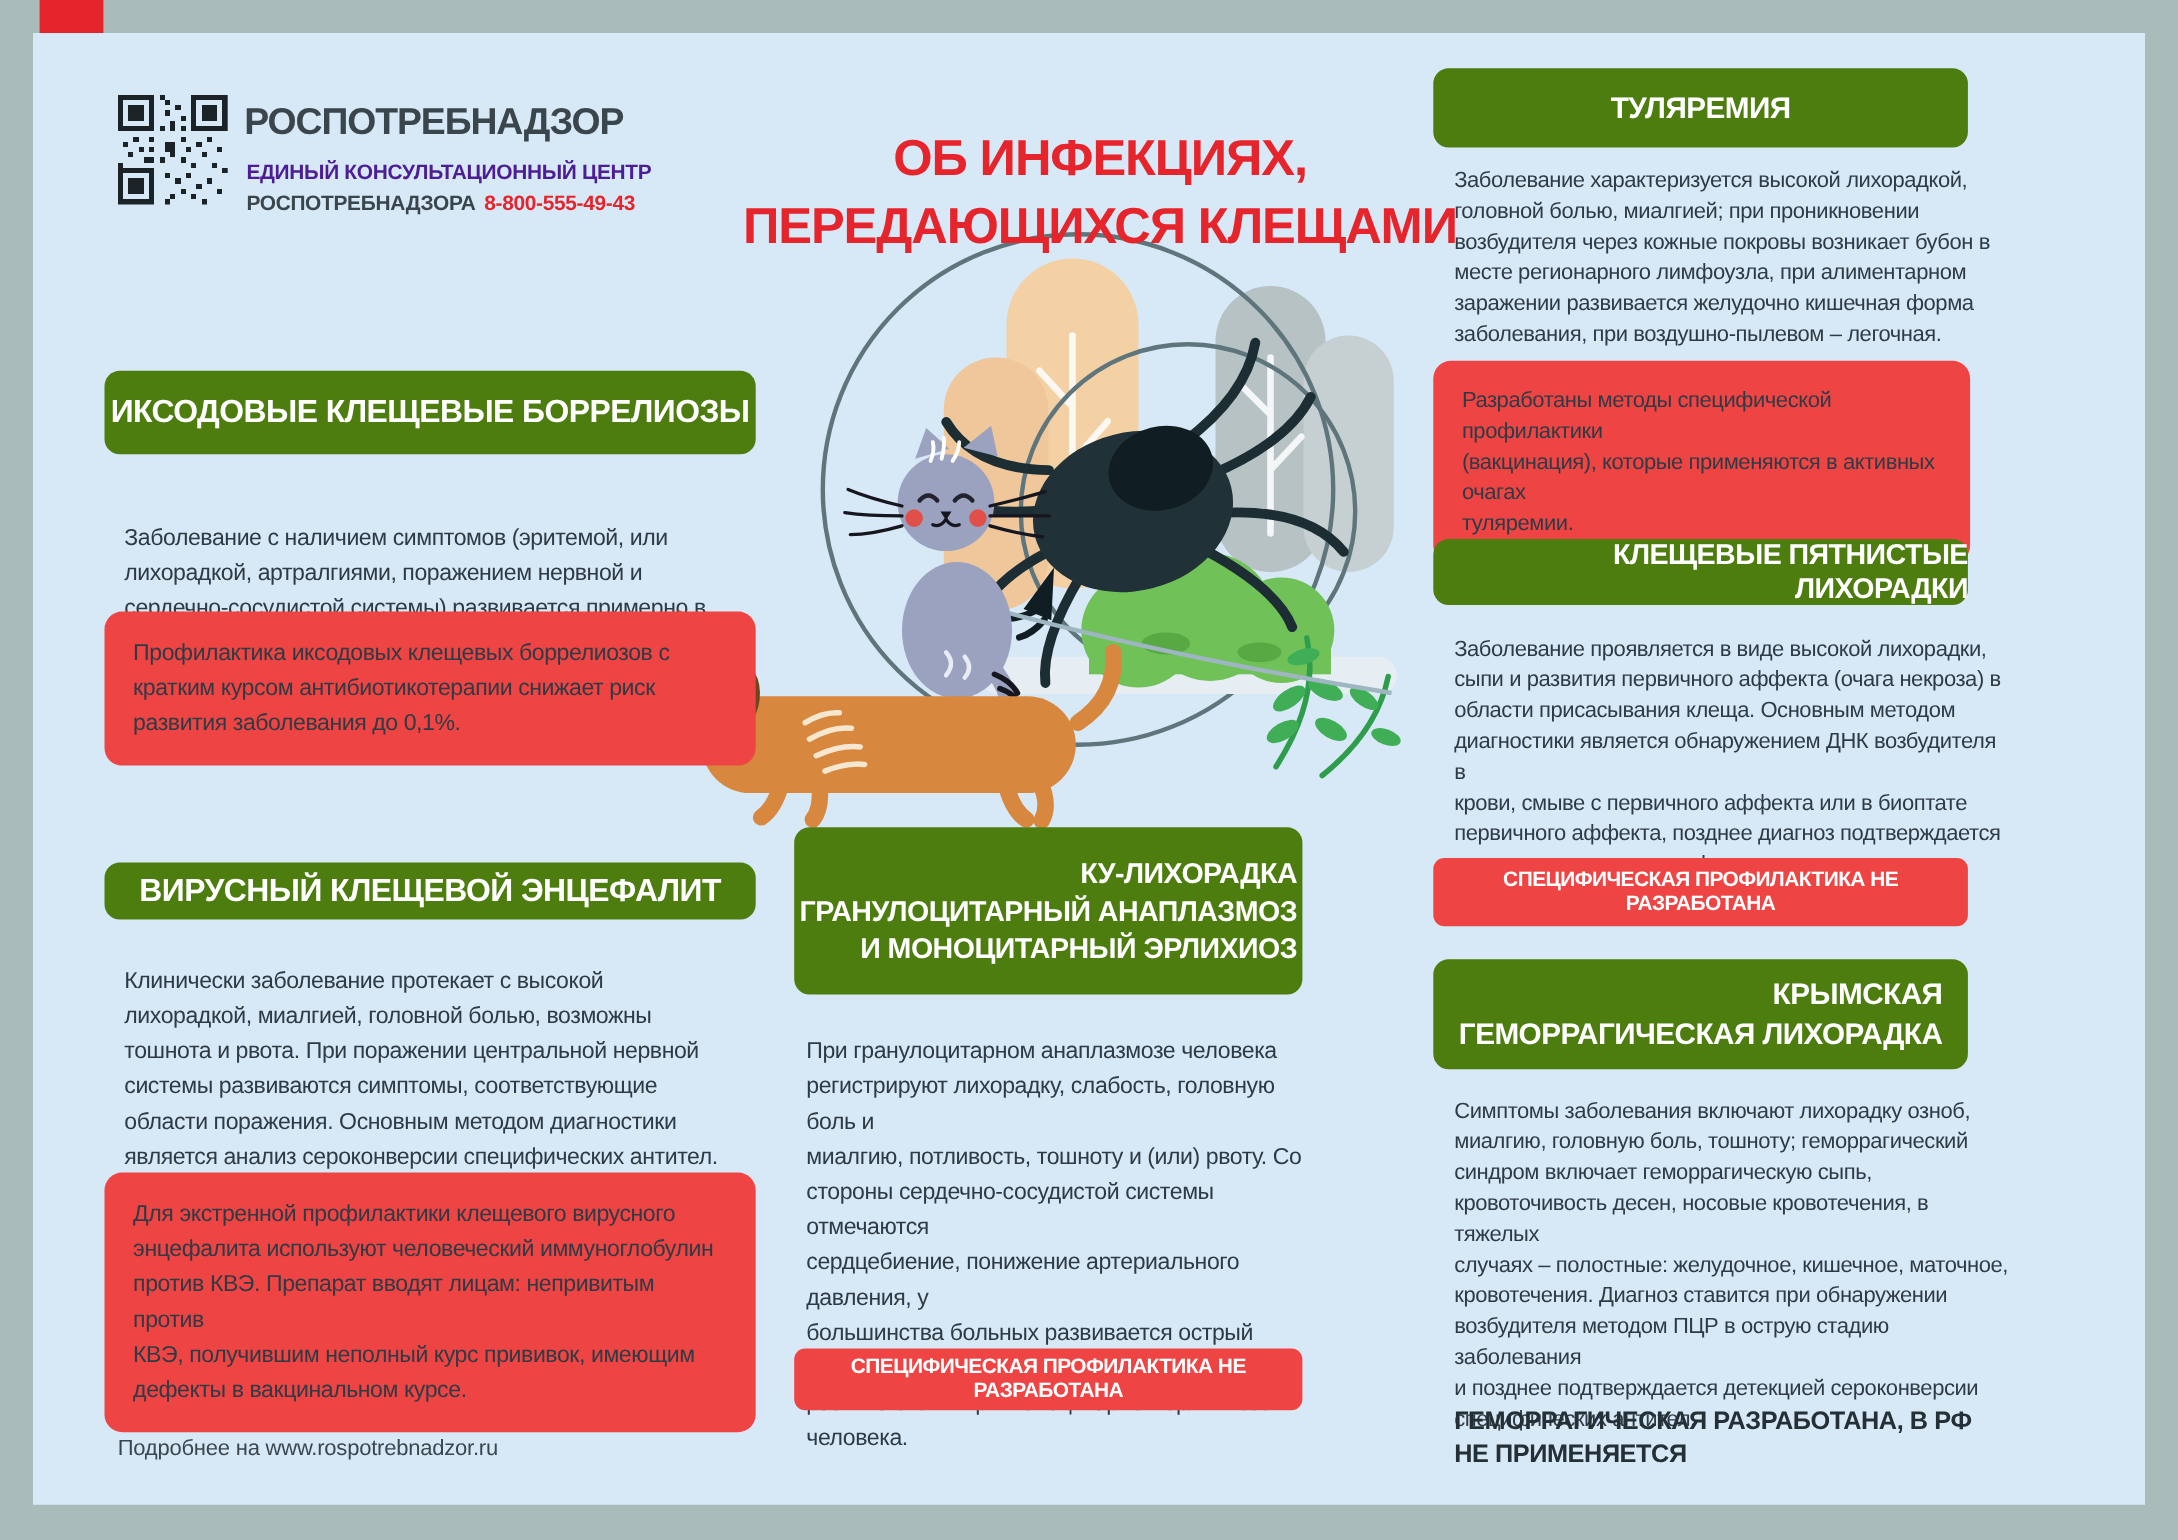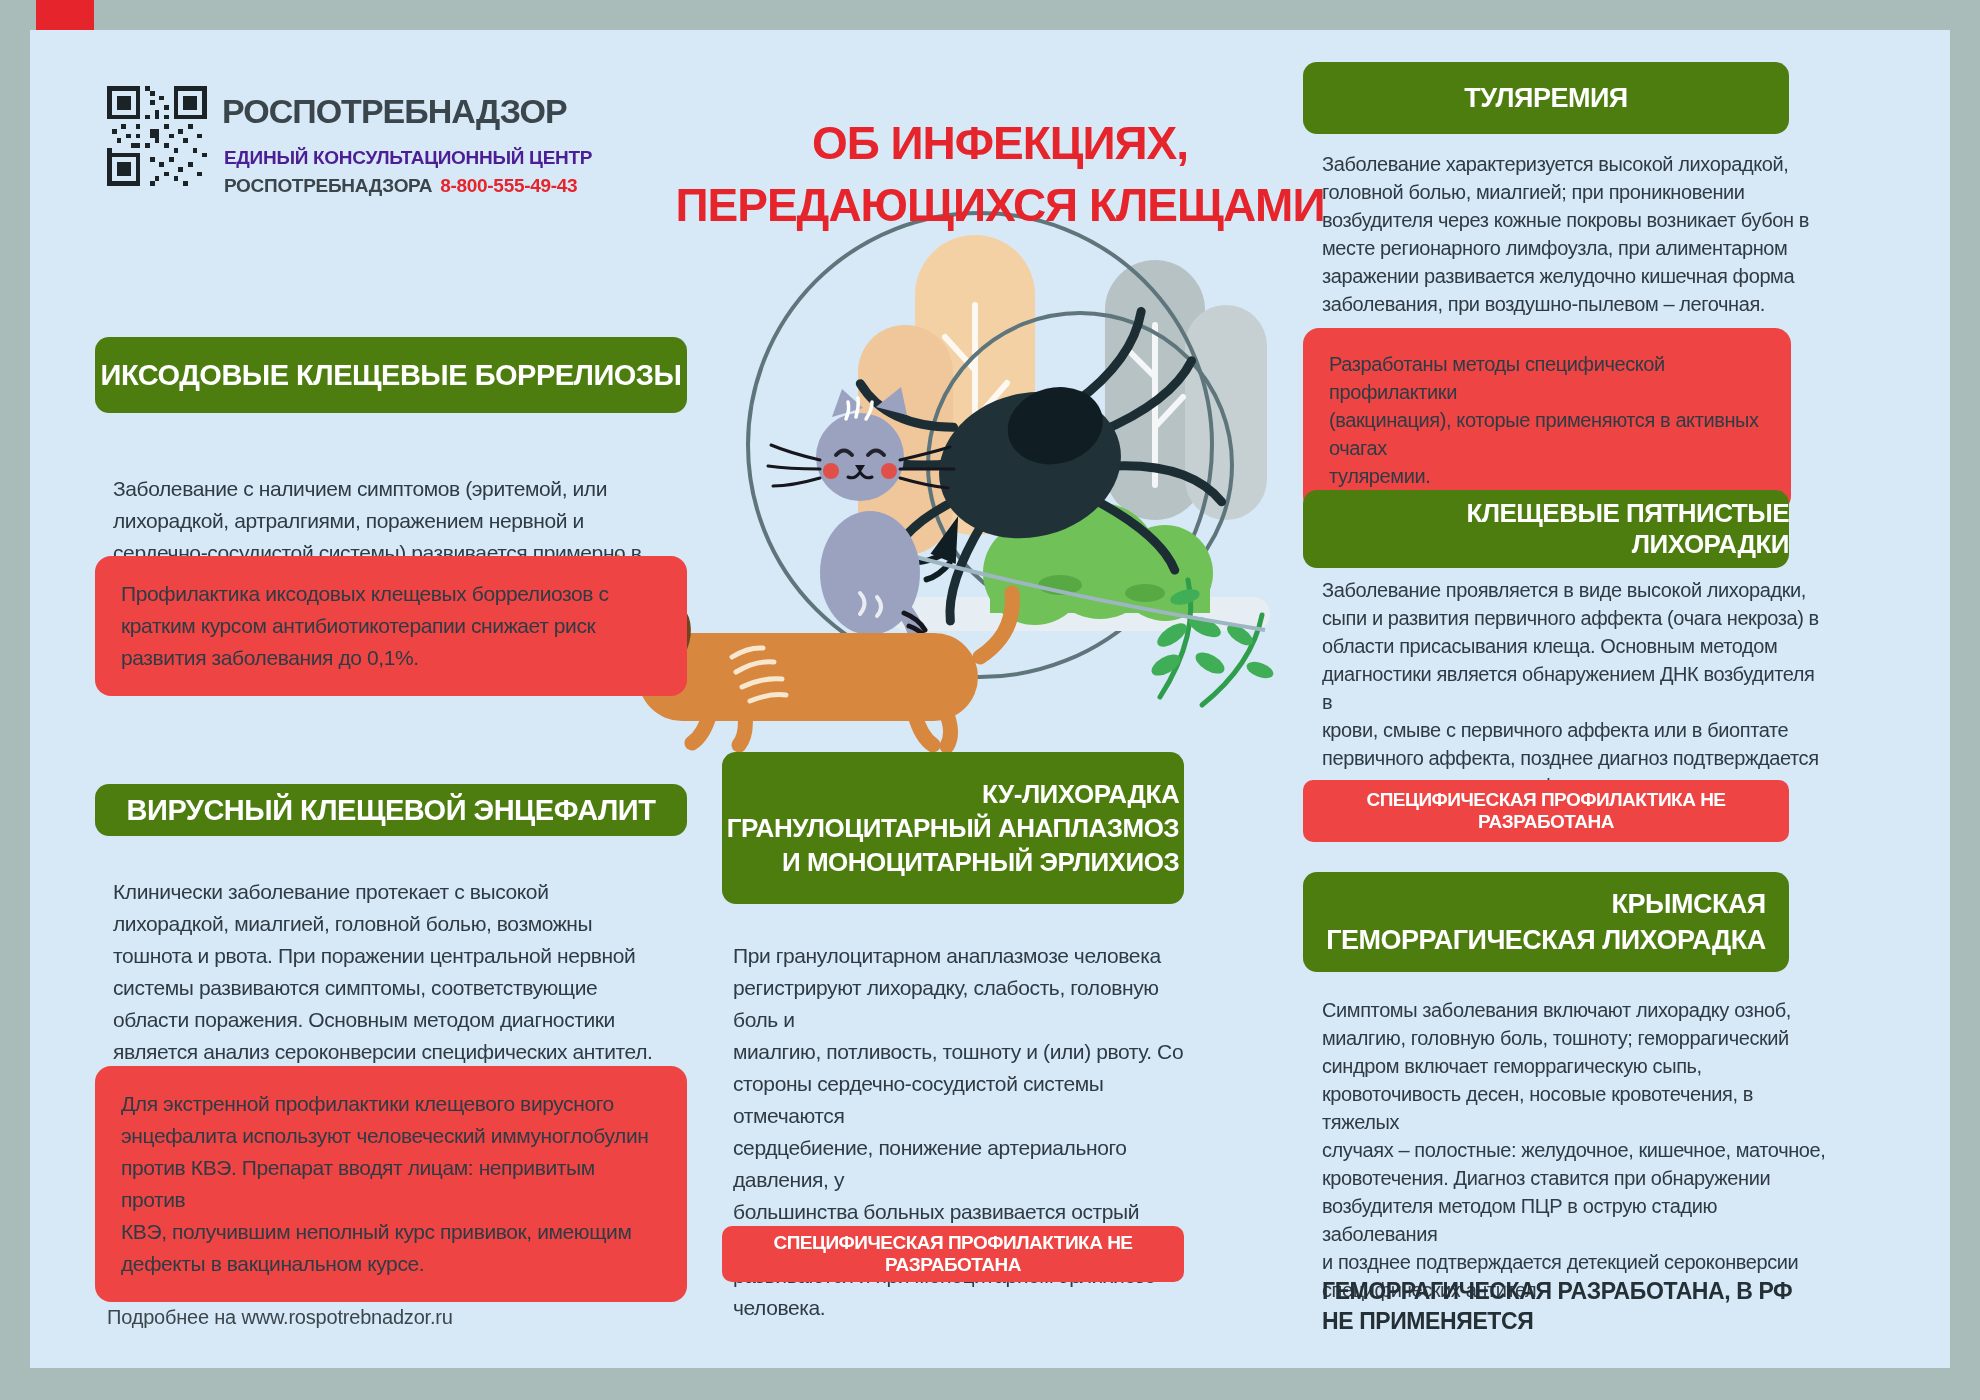--- a/index.html
+++ b/index.html
@@ -60,21 +60,21 @@
   
   .illu{left:560px;top:165px;width:740px;height:600px;z-index:2;pointer-events:none;}
   .h-qfever{left:722px;top:752px;width:462px;height:152px;font-size:26px;line-height:34px;}
   .t-qfever{left:733px;top:940px;width:470px;}
   .banner-qfever{left:722px;top:1226px;width:462px;height:56px;}
 
   
   .h-tular{left:1303px;top:62px;width:486px;height:72px;font-size:27px;}
   .t-tular{left:1322px;top:150px;width:500px;}
   .card-tular{left:1303px;top:328px;width:436px;}
-  .h-spot{left:1303px;top:490px;width:486px;height:78px;font-size:26px;}
+  .h-spot{left:1303px;top:490px;width:486px;height:60px;font-size:26px;}
   .t-spot{left:1322px;top:576px;width:505px;}
   .banner-spot{left:1303px;top:780px;width:486px;height:62px;}
   .h-crim{left:1303px;top:872px;width:486px;height:100px;font-size:27px;line-height:36px;}
   .t-crim{left:1322px;top:996px;width:505px;}
   .sero-note{left:1322px;top:1276px;width:490px;font-size:23px;line-height:30px;font-weight:bold;
              color:#242f36;letter-spacing:-0.4px;white-space:pre-line;}
 </style>
 </head>
 <body>
 

